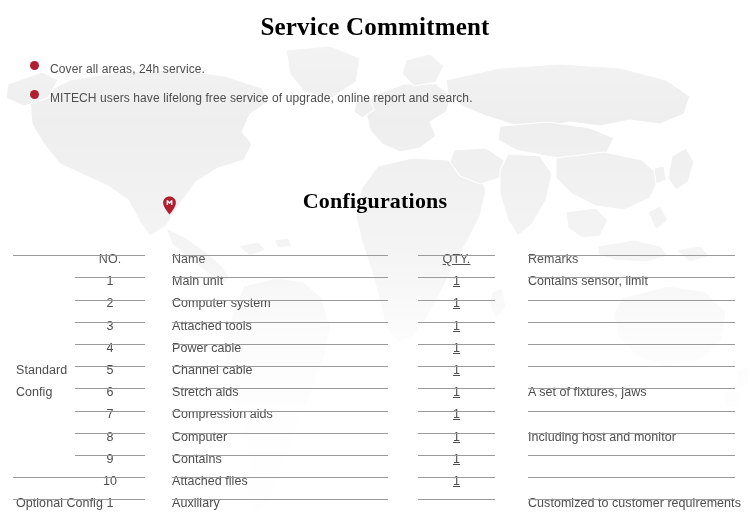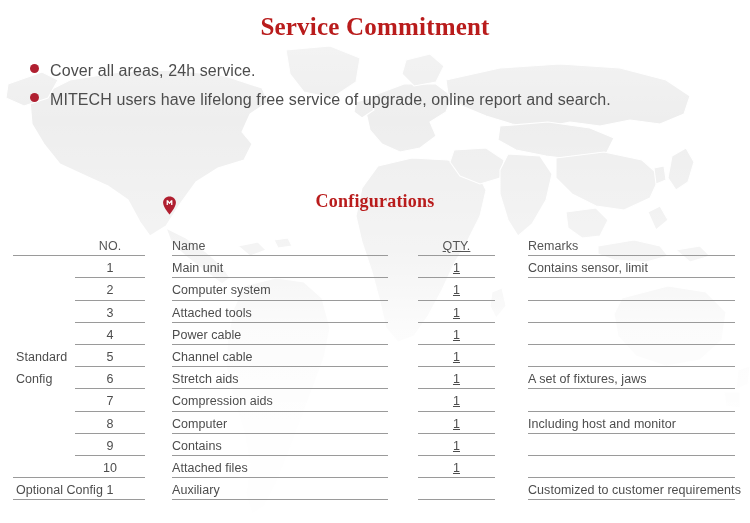--- a/index.html
+++ b/index.html
@@ -44,36 +44,36 @@
     pointer-events: none;
     z-index: 1;
   }
 
   #content { position: relative; z-index: 2; }
 
   
   .section-title {
     font-family: "Liberation Serif", serif;
     font-weight: bold;
-    color: #b91c1c;
+    color: #000000;
     text-align: center;
     letter-spacing: 0.2px;
   }
   #service-title {
     position: absolute;
     left: 0; top: 12px;
     width: 750px;
     font-size: 25px;
     line-height: 30px;
   }
   #config-title {
     position: absolute;
     left: 0; top: 186px;
     width: 750px;
-    font-size: 18px;
+    font-size: 22px;
     line-height: 30px;
   }
 
   
   #service-list {
     position: absolute;
     left: 30px;
     top: 62px;
     width: 700px;
   }
@@ -86,21 +86,21 @@
     width: 9px;
     height: 9px;
     border-radius: 50%;
     background: #b01f30;
     flex: 0 0 auto;
     position: relative;
     top: -3px;
     margin-right: 11px;
   }
   .bullet-text {
-    font-size: 16px;
+    font-size: 12px;
     color: #4d4d4d;
     white-space: nowrap;
     letter-spacing: 0.1px;
   }
 
   
   #map-pin {
     position: absolute;
     left: 162px;
     top: 196px;
@@ -118,21 +118,21 @@
   .trow {
     position: relative;
     height: 22.2px;
   }
   .cell {
     position: absolute;
     font-size: 12.5px;
     color: #4d4d4d;
     letter-spacing: 0.05px;
     white-space: nowrap;
-    top: 5px;
+    top: 18px;
   }
   .cell.hdr { color: #555555; }
 
   
   .c-group { left: 16px; }
   .c-no    { left: 75px;  width: 70px; text-align: center; }
   .c-name  { left: 172px; }
   .c-qty   { left: 418px; width: 77px; text-align: center; text-decoration: underline; }
   .c-rem   { left: 528px; }
 

